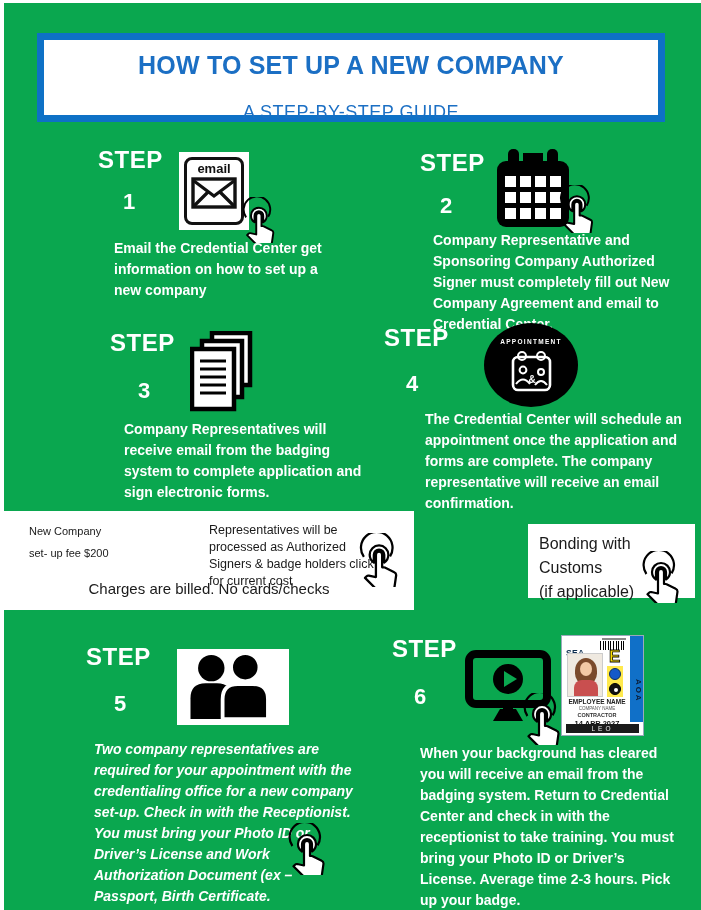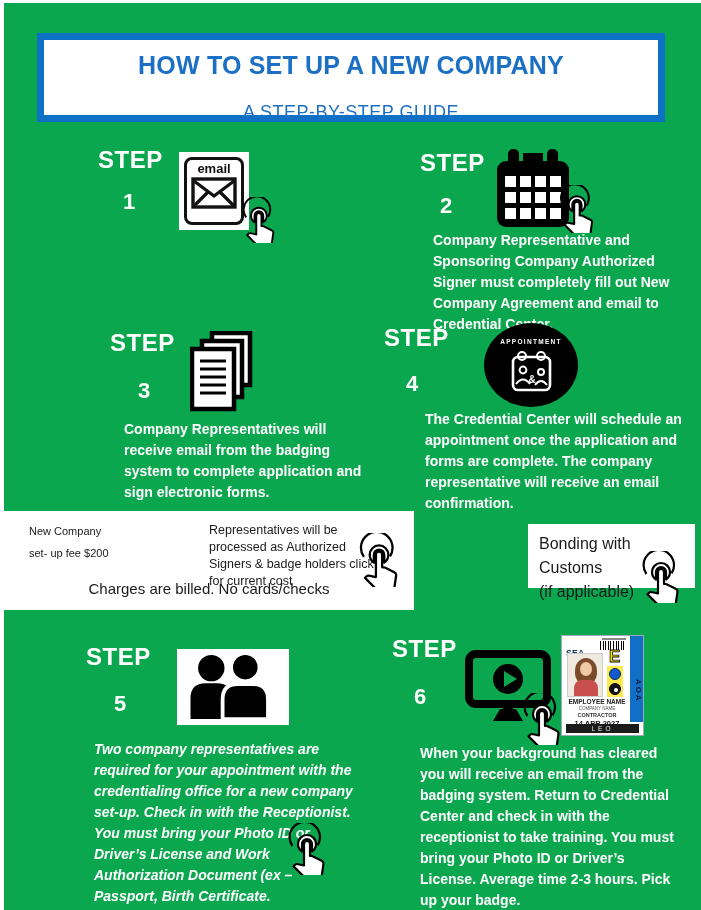--- a/index.html
+++ b/index.html
@@ -46,21 +46,21 @@
     display:flex; align-items:center; justify-content:center;}
 
   
   .monitor-icon{ position:absolute; left:460px; top:646px; }
 
   
   .fee-box{ position:absolute; left:0px; top:508px; width:410px; height:99px; background:#fff; }
   .fee-left{ position:absolute; left:25px; top:9px; font-size:11px; color:#1a1a1a; line-height:22px;}
   .fee-note{ position:absolute; left:205px; top:11px; width:172px; font-size:12.5px; color:#1a1a1a; line-height:17px;}
   .fee-bottom{ position:absolute; left:0; right:0; top:69px; text-align:center; font-size:15px; color:#1a1a1a;}
-  .bonding-box{ position:absolute; left:524px; top:521px; width:167px; height:64px; background:#fff;padding-left:32px;}
+  .bonding-box{ position:absolute; left:524px; top:521px; width:167px; height:74px; background:#fff;padding-left:32px;}
   .bonding-text{ position:absolute; left:11px; top:8px; font-size:16px; color:#1a1a1a; line-height:24px;}
 
   
   .badge{ position:absolute; left:557px; top:632px; width:83px; height:101px; background:#fff;
     border:1px solid #9ab; overflow:hidden;}
   .badge-stripe{ position:absolute; right:0; top:0; width:13px; height:86px; background:#1070c8;
     color:#0b1b33; font-size:8px; font-weight:800; text-align:center; line-height:9px; padding-top:22px;}
   .badge-org{ position:absolute; left:4px; top:12px; font-size:8.5px; font-weight:800; color:#0c2d4e; letter-spacing:0.3px;}
   .badge-micro{ position:absolute; right:17px; top:2px; width:24px; height:2px; background:#8a8a8a;}
   .badge-barcode{ position:absolute; right:17px; top:5px; width:26px; height:9px;
@@ -110,20 +110,21 @@
       <svg width="46" height="32" viewBox="0 0 46 32">
         <rect x="2" y="2" width="42" height="28" fill="#fff" stroke="#111" stroke-width="3.4"></rect>
         <path d="M3 4 L23 19 L43 4" fill="none" stroke="#111" stroke-width="3.2"></path>
         <path d="M3 29 L17 15 M43 29 L29 15" fill="none" stroke="#111" stroke-width="3.2"></path>
       </svg>
     </div>
   </div>
   <svg class="hand" style="left:233px; top:194px;" width="42" height="46">
       <use href="#tap-hand"></use>
     </svg>
+  <div class="step-text" style="left:110px; top:235px; width:228px;">Email the Credential Center get information on how to set up a new company</div>
 
   <div class="step-label" style="left:416px; top:146px;">STEP</div>
   <div class="step-num" style="left:436px; top:190px;">2</div>
   <svg class="calendar-icon" width="74" height="80" viewBox="0 0 74 80">
     <rect x="12" y="0" width="11" height="18" rx="5" fill="#000"></rect>
     <rect x="51" y="0" width="11" height="18" rx="5" fill="#000"></rect>
     <rect x="27" y="4" width="20" height="8" fill="#000"></rect>
     <rect x="1" y="12" width="72" height="66" rx="9" fill="#000"></rect>
     <g fill="#fff">
       <rect x="9" y="27" width="11" height="11"></rect>

